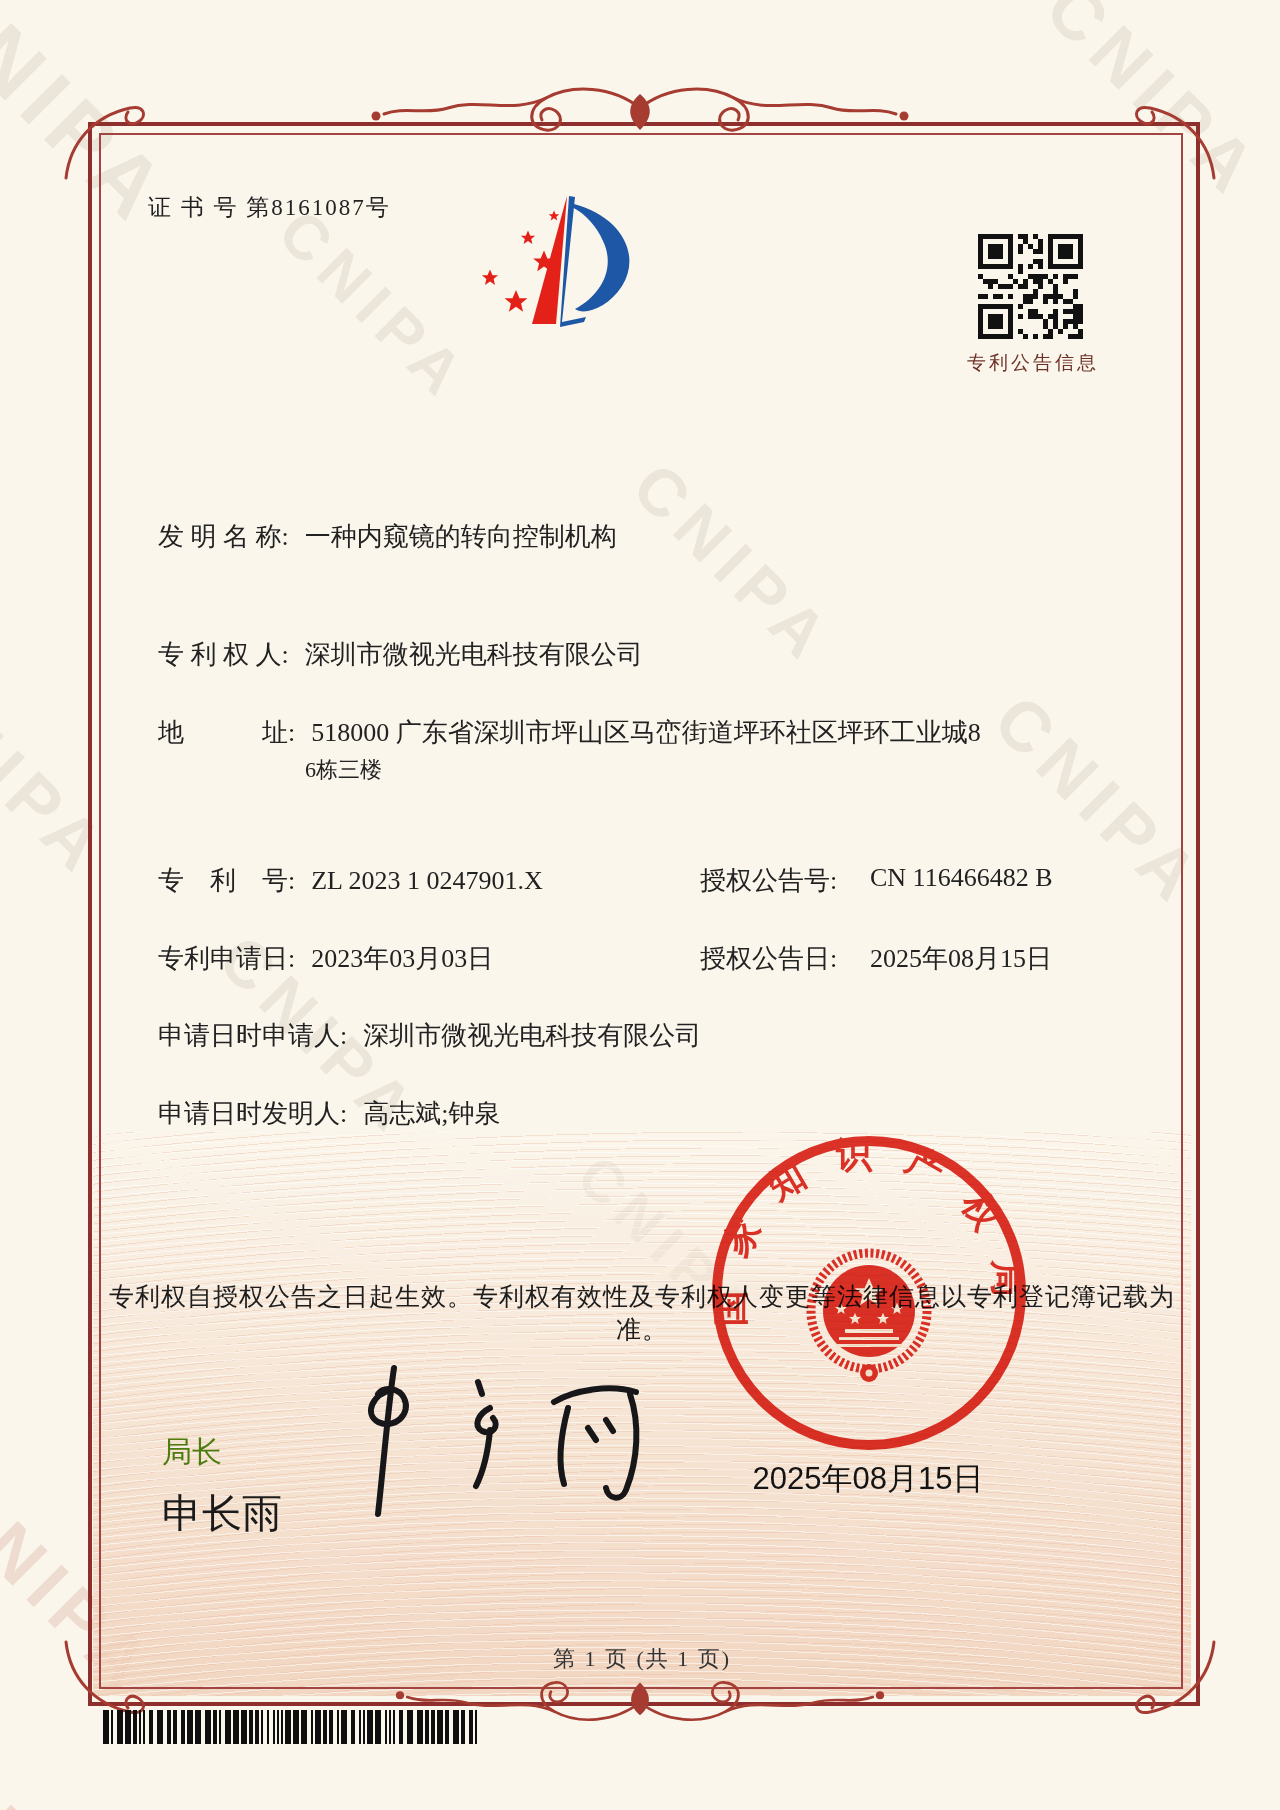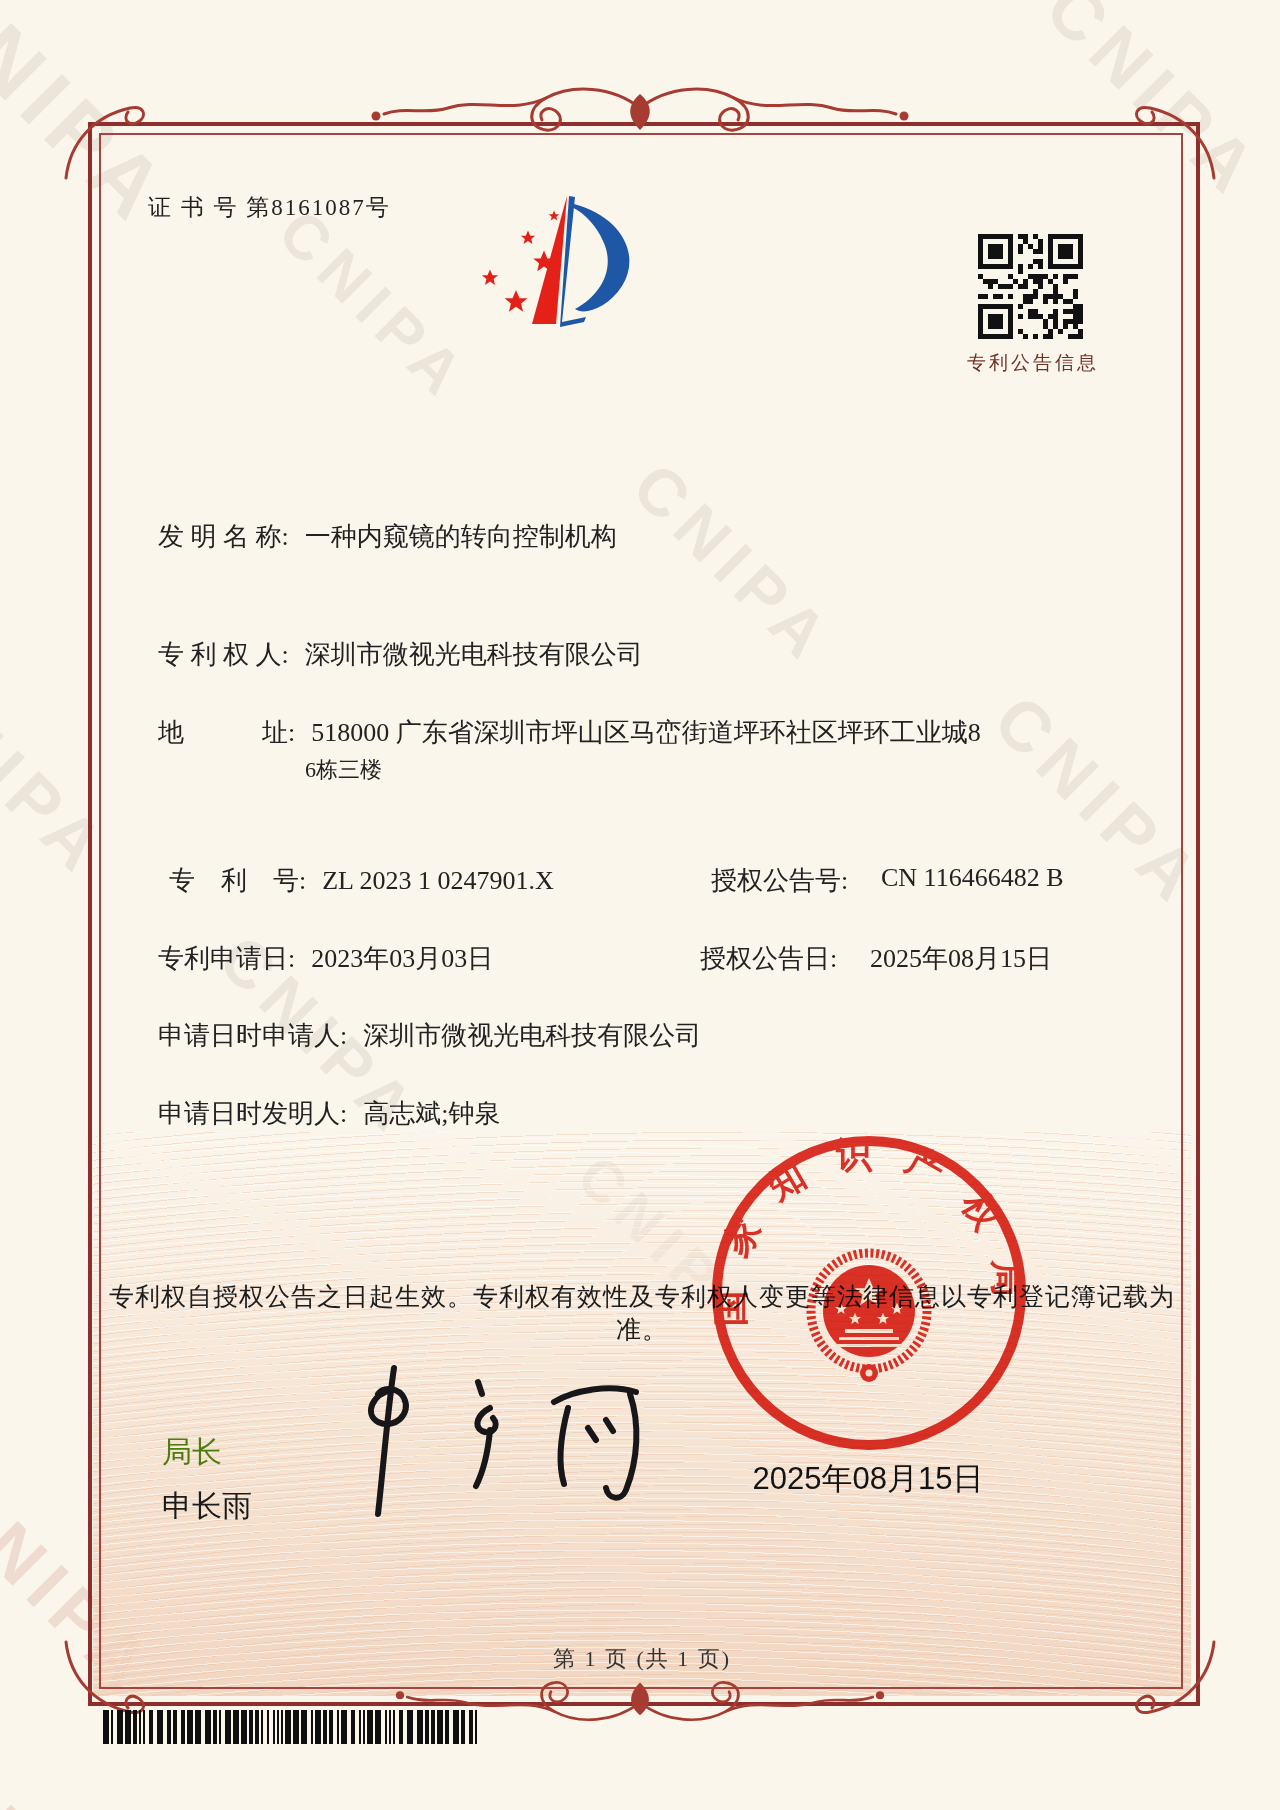--- a/index.html
+++ b/index.html
@@ -52,30 +52,30 @@
     font-size:57px;font-weight:bold;letter-spacing:18px;text-indent:18px;color:#111;
   }
   
   .row{position:absolute;left:158px;width:960px;font-size:26px;white-space:nowrap;color:#222;}
   .lab{display:inline-block;}
   .val{margin-left:16px;}
   .rlab{position:absolute;left:542px;}
   .rval{position:absolute;left:712px;}
   .addr2{position:absolute;left:305px;top:755px;font-size:22px;color:#222;}
   .r-name{top:519px;} .r-patentee{top:637px;} .r-addr{top:715px;}
-  .r-inv{top:783px;} .r-patno{top:863px;margin-left:11px;} .r-appdate{top:941px;}
+  .r-inv{top:783px;} .r-patno{top:863px;} .r-appdate{top:941px;}
   .r-appfil{top:1018px;} .r-invfil{top:1096px;}
   
   .stmt{position:absolute;left:92px;width:1100px;text-align:center;
     font-size:25px;letter-spacing:1px;color:#1d1d1d;}
   .stmt1{top:1226px;} .stmt2{top:1280px;}
   
   .director-title{position:absolute;left:162px;top:1432px;font-size:30px;
     font-family:"Liberation Sans","DejaVu Sans",sans-serif;font-weight:500;color:#4d7c0f;}
-  .director-name{position:absolute;left:162px;top:1486px;font-size:30px;
+  .director-name{position:absolute;left:162px;top:1486px;font-size:40px;
     font-family:"Liberation Sans","DejaVu Sans",sans-serif;font-weight:500;color:#1a1a1a;}
   .signature{position:absolute;left:318px;top:1356px;}
   .seal{position:absolute;left:706px;top:1130px;mix-blend-mode:multiply;}
   .seal-date{position:absolute;left:738px;top:1458px;width:260px;text-align:center;
     font-size:31px;font-family:"Liberation Sans","DejaVu Sans",sans-serif;color:#141414;}
   
   .page-num{position:absolute;left:92px;top:1644px;width:1100px;text-align:center;
     font-size:22px;letter-spacing:2px;color:#333;}
   .barcode{position:absolute;left:103px;top:1710px;}
 </style>

